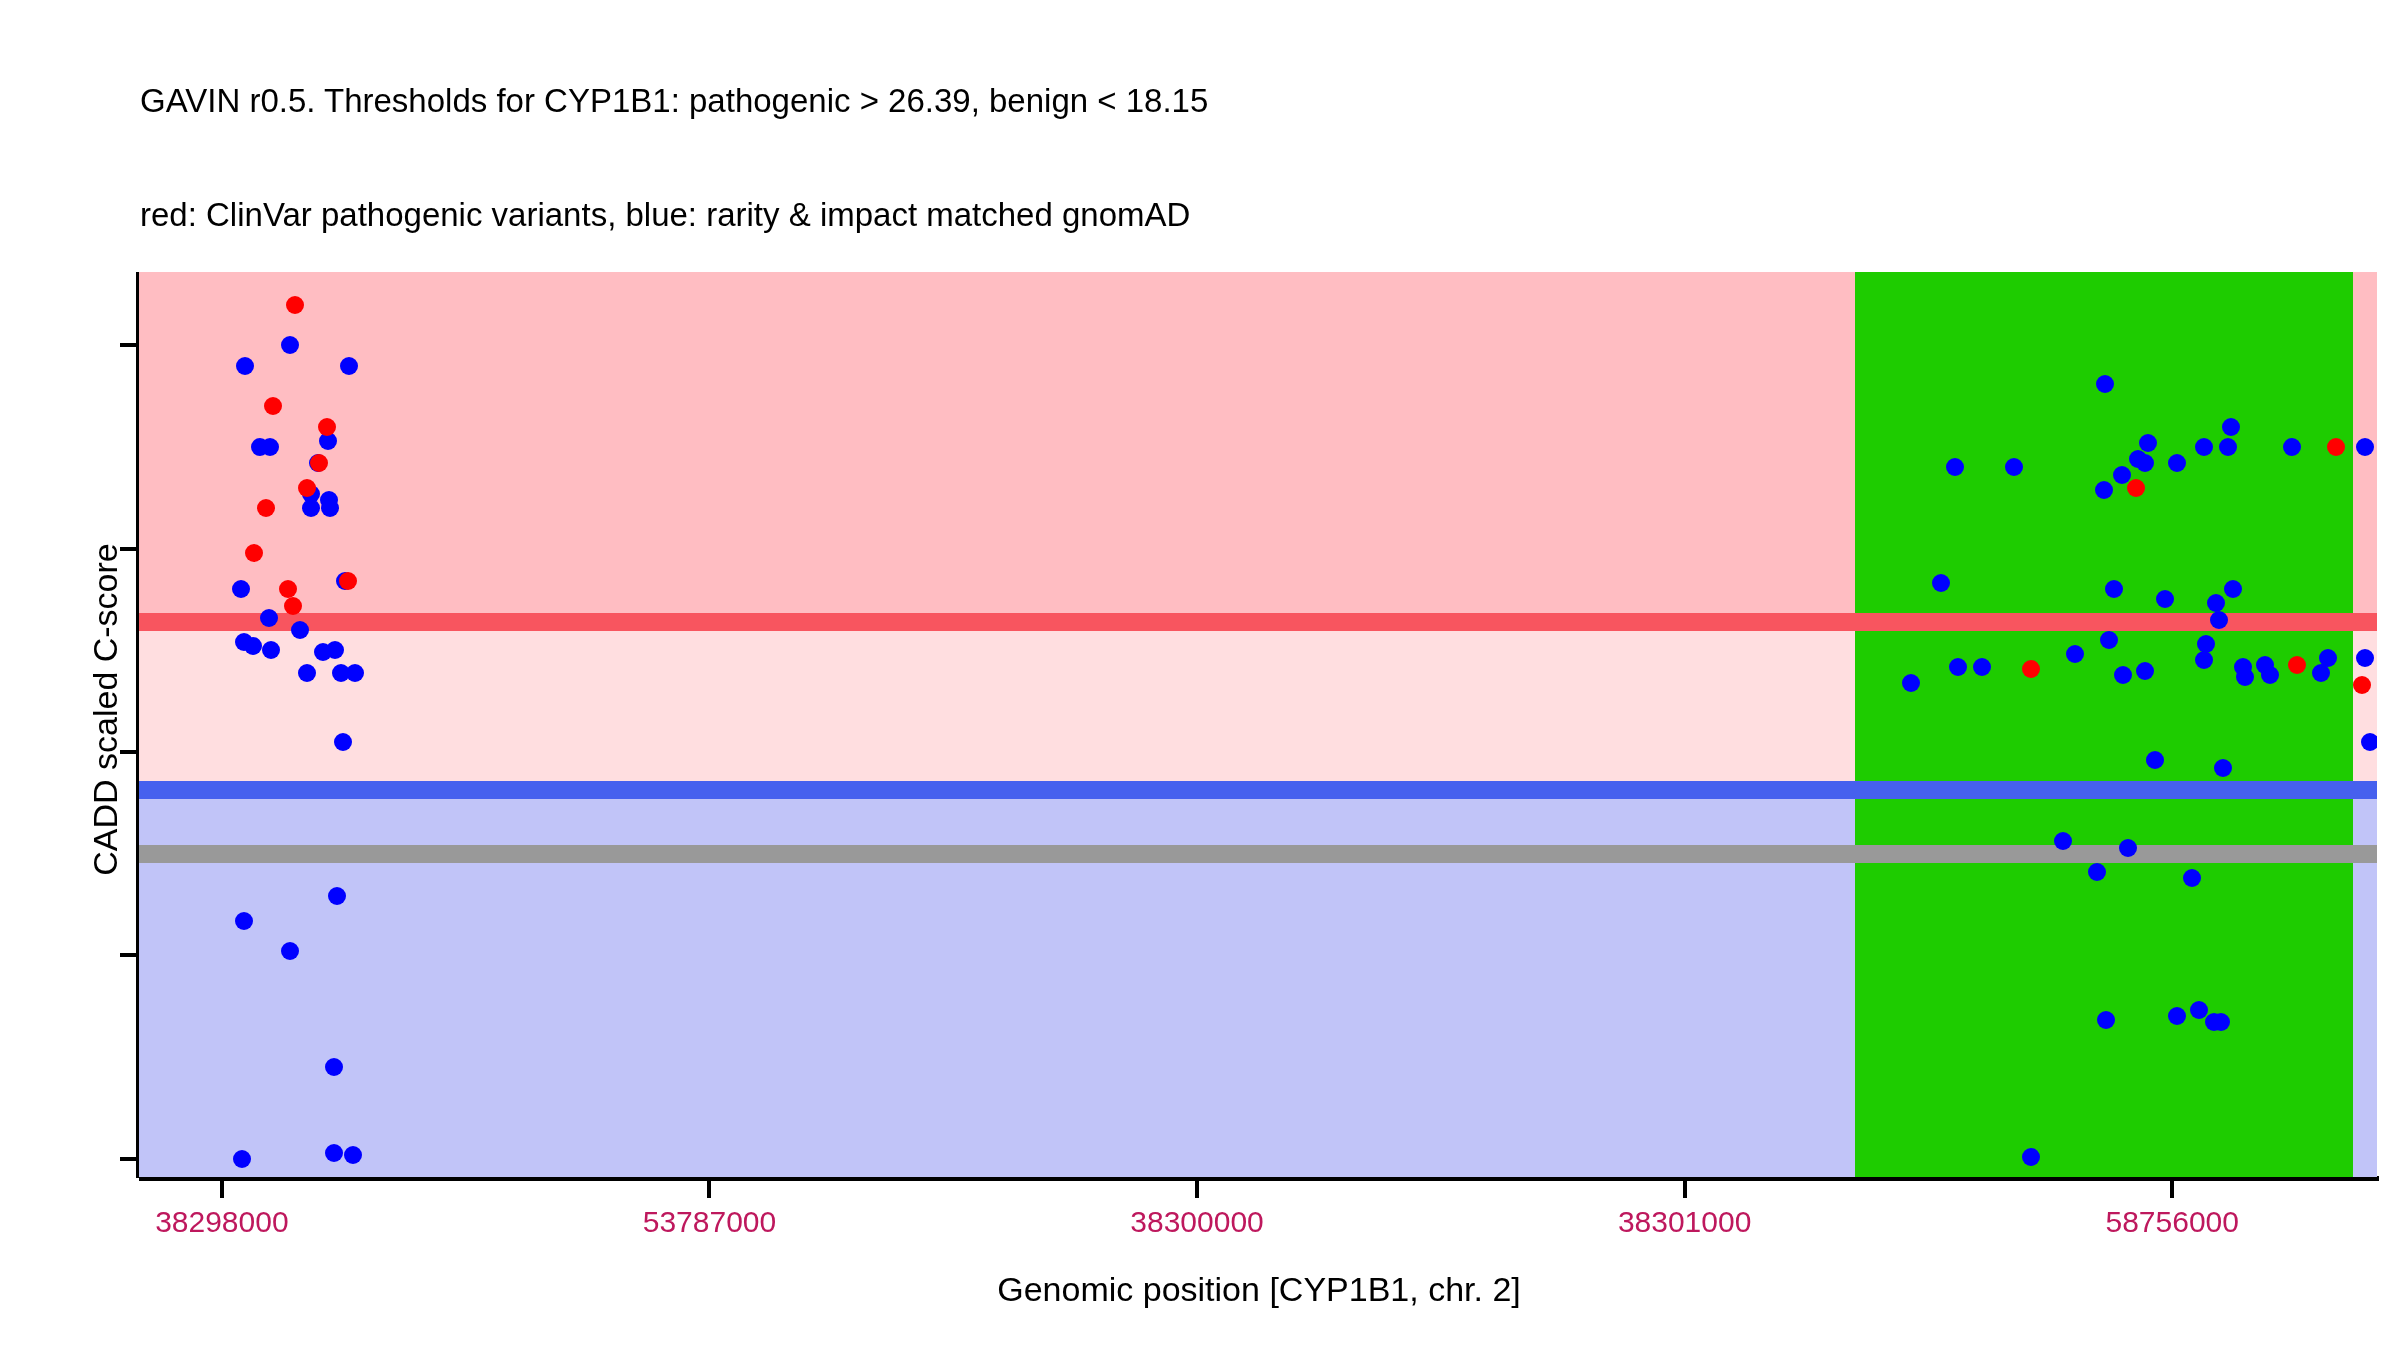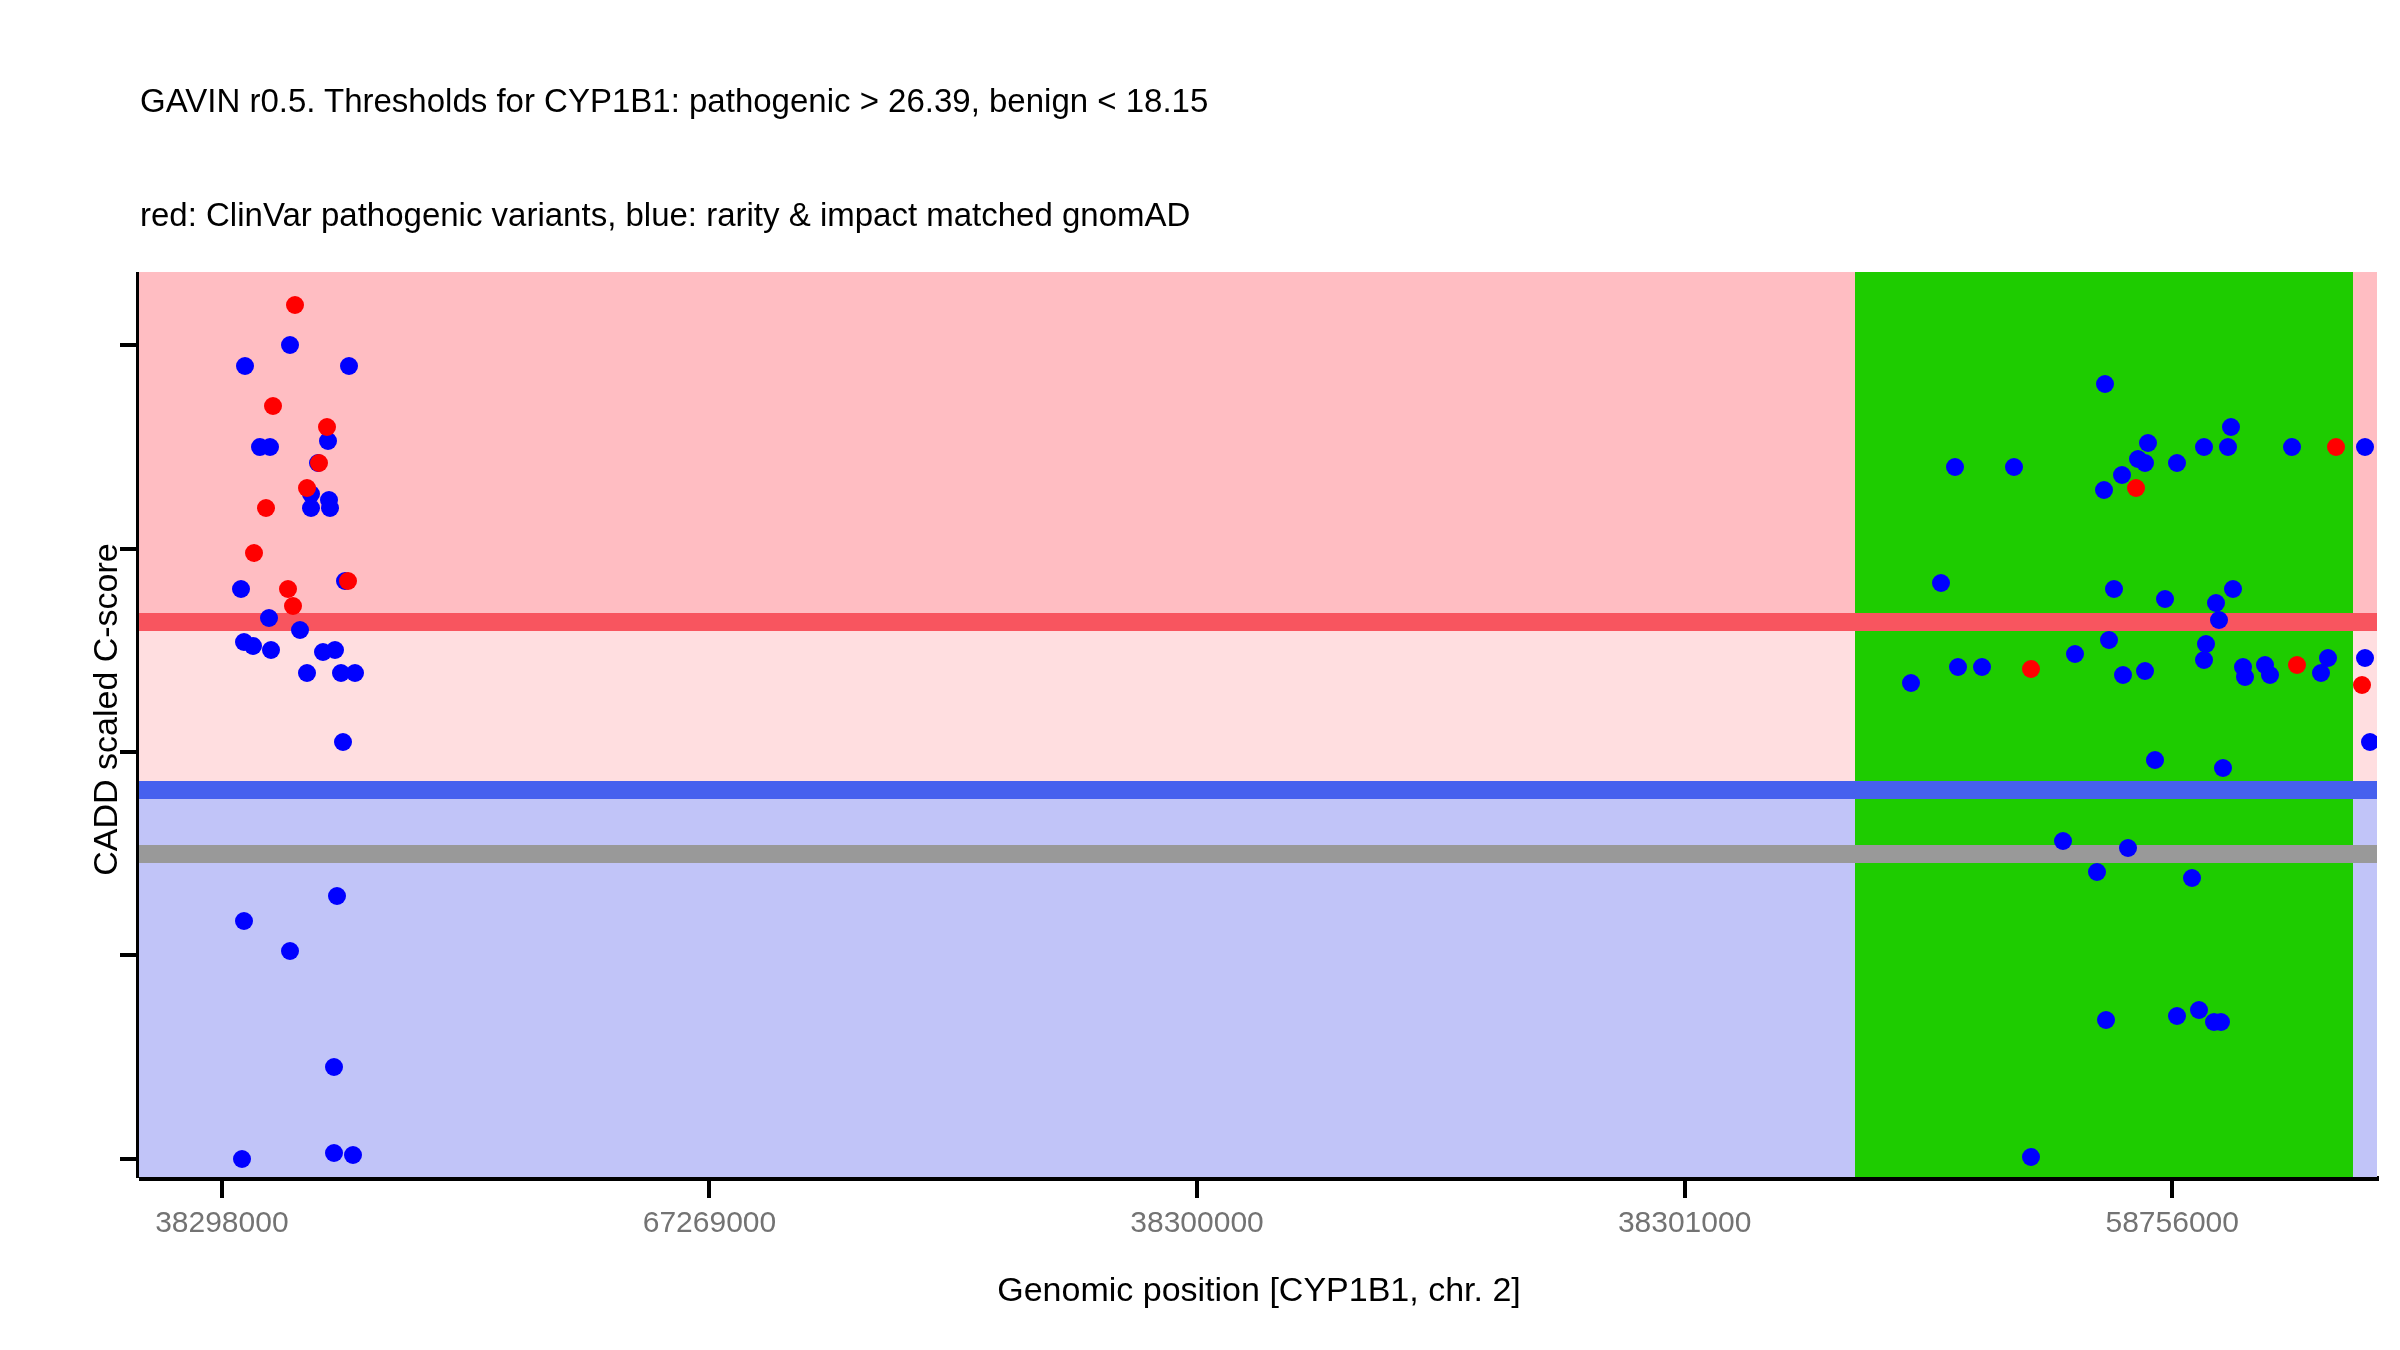--- a/index.html
+++ b/index.html
@@ -111,21 +111,21 @@
     position: absolute;
     top: 1181px;
     width: 4px;
     height: 17px;
     background: #000000;
   }
   .xtick-label {
     position: absolute;
     top: 1205px;
     font-size: 30px;
-    color: #737373;
+    color: #be185d;
     text-align: center;
     white-space: nowrap;
     transform: translateX(-50%);
   }
 
   #ylabel {
     position: absolute;
     left: -345px;
     top: 690px;
     width: 900px;
@@ -275,21 +275,21 @@
       <div class="ytick-label" style="top: 720px;">20</div>
       <div class="ytick" style="top: 546.584px;"></div>
       <div class="ytick-label" style="top: 530.584px;">30</div>
       <div class="ytick" style="top: 343.213px;"></div>
       <div class="ytick-label" style="top: 327.213px;">40</div>
     </div>
   <div id="ticks-x">
       <div class="xtick" style="left: 219.889px;"></div>
       <div class="xtick-label" style="left: 221.889px;">38298000</div>
       <div class="xtick" style="left: 707.471px;"></div>
-      <div class="xtick-label" style="left: 709.471px;">67269000</div>
+      <div class="xtick-label" style="left: 709.471px;">53787000</div>
       <div class="xtick" style="left: 1195.05px;"></div>
       <div class="xtick-label" style="left: 1197.05px;">38300000</div>
       <div class="xtick" style="left: 1682.63px;"></div>
       <div class="xtick-label" style="left: 1684.63px;">38301000</div>
       <div class="xtick" style="left: 2170.22px;"></div>
       <div class="xtick-label" style="left: 2172.22px;">58756000</div>
     </div>
 
   <div id="ylabel">CADD scaled C-score</div>
   <div id="xlabel">Genomic position [CYP1B1, chr. 2]</div>

